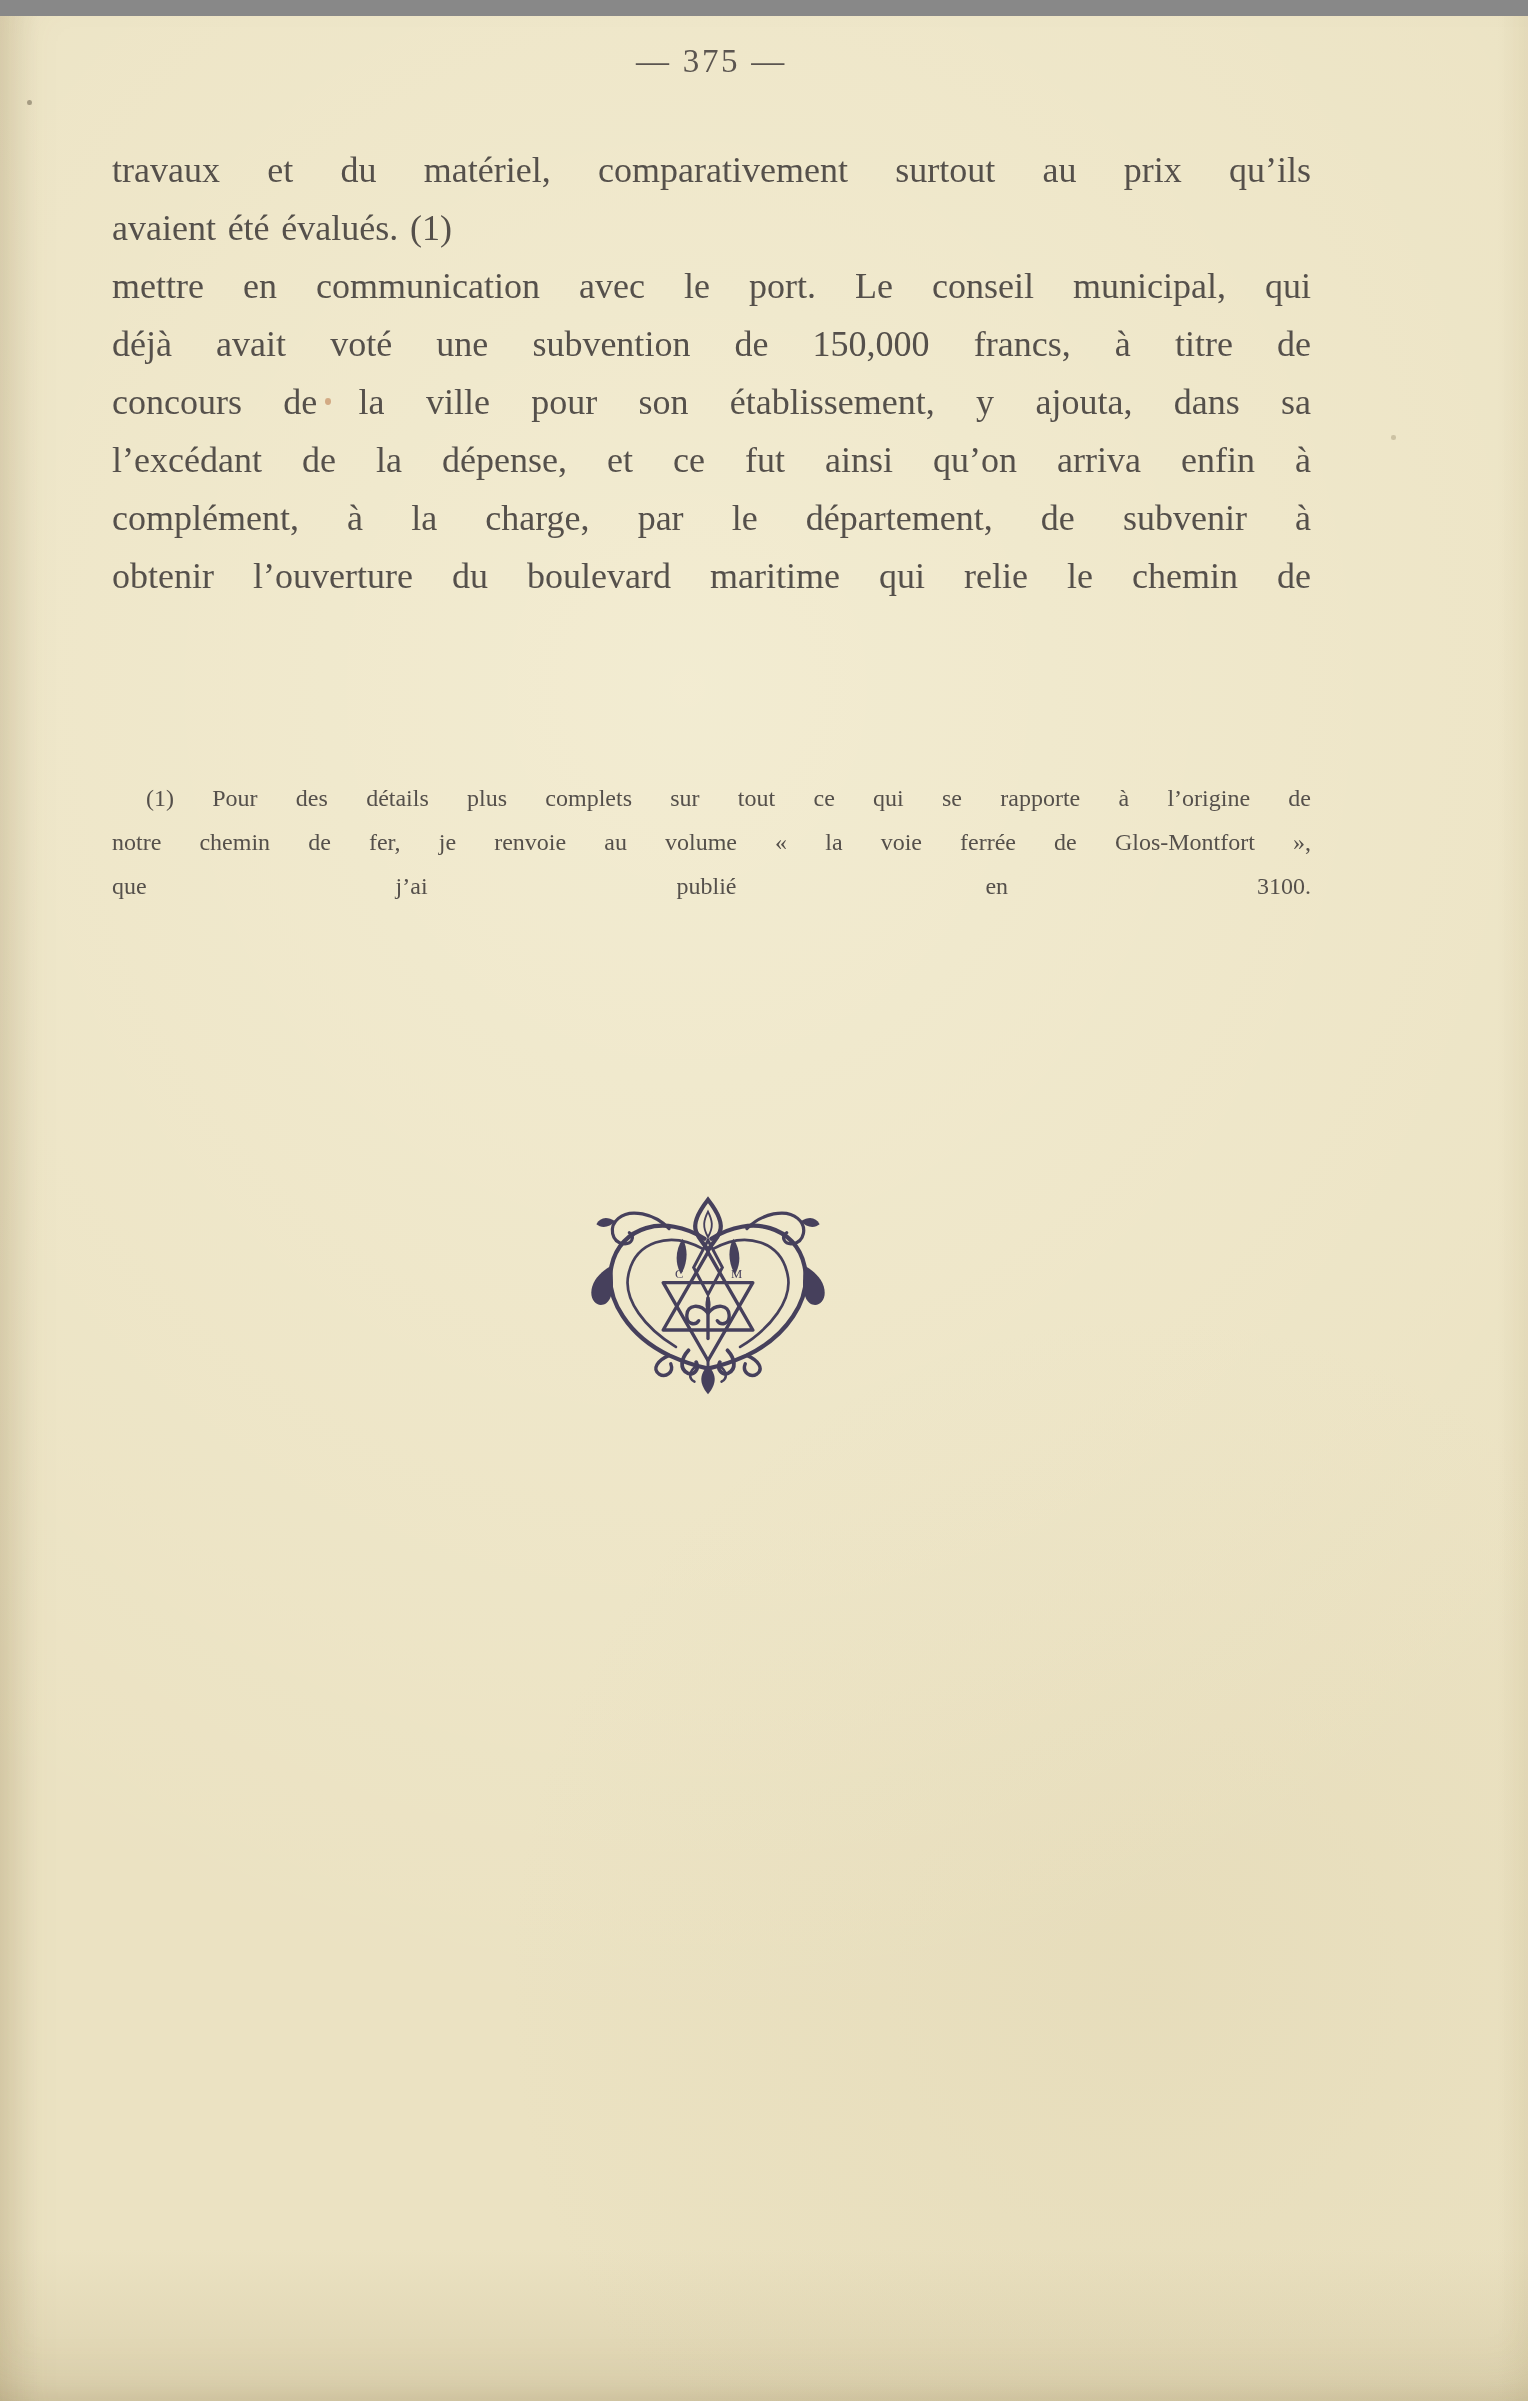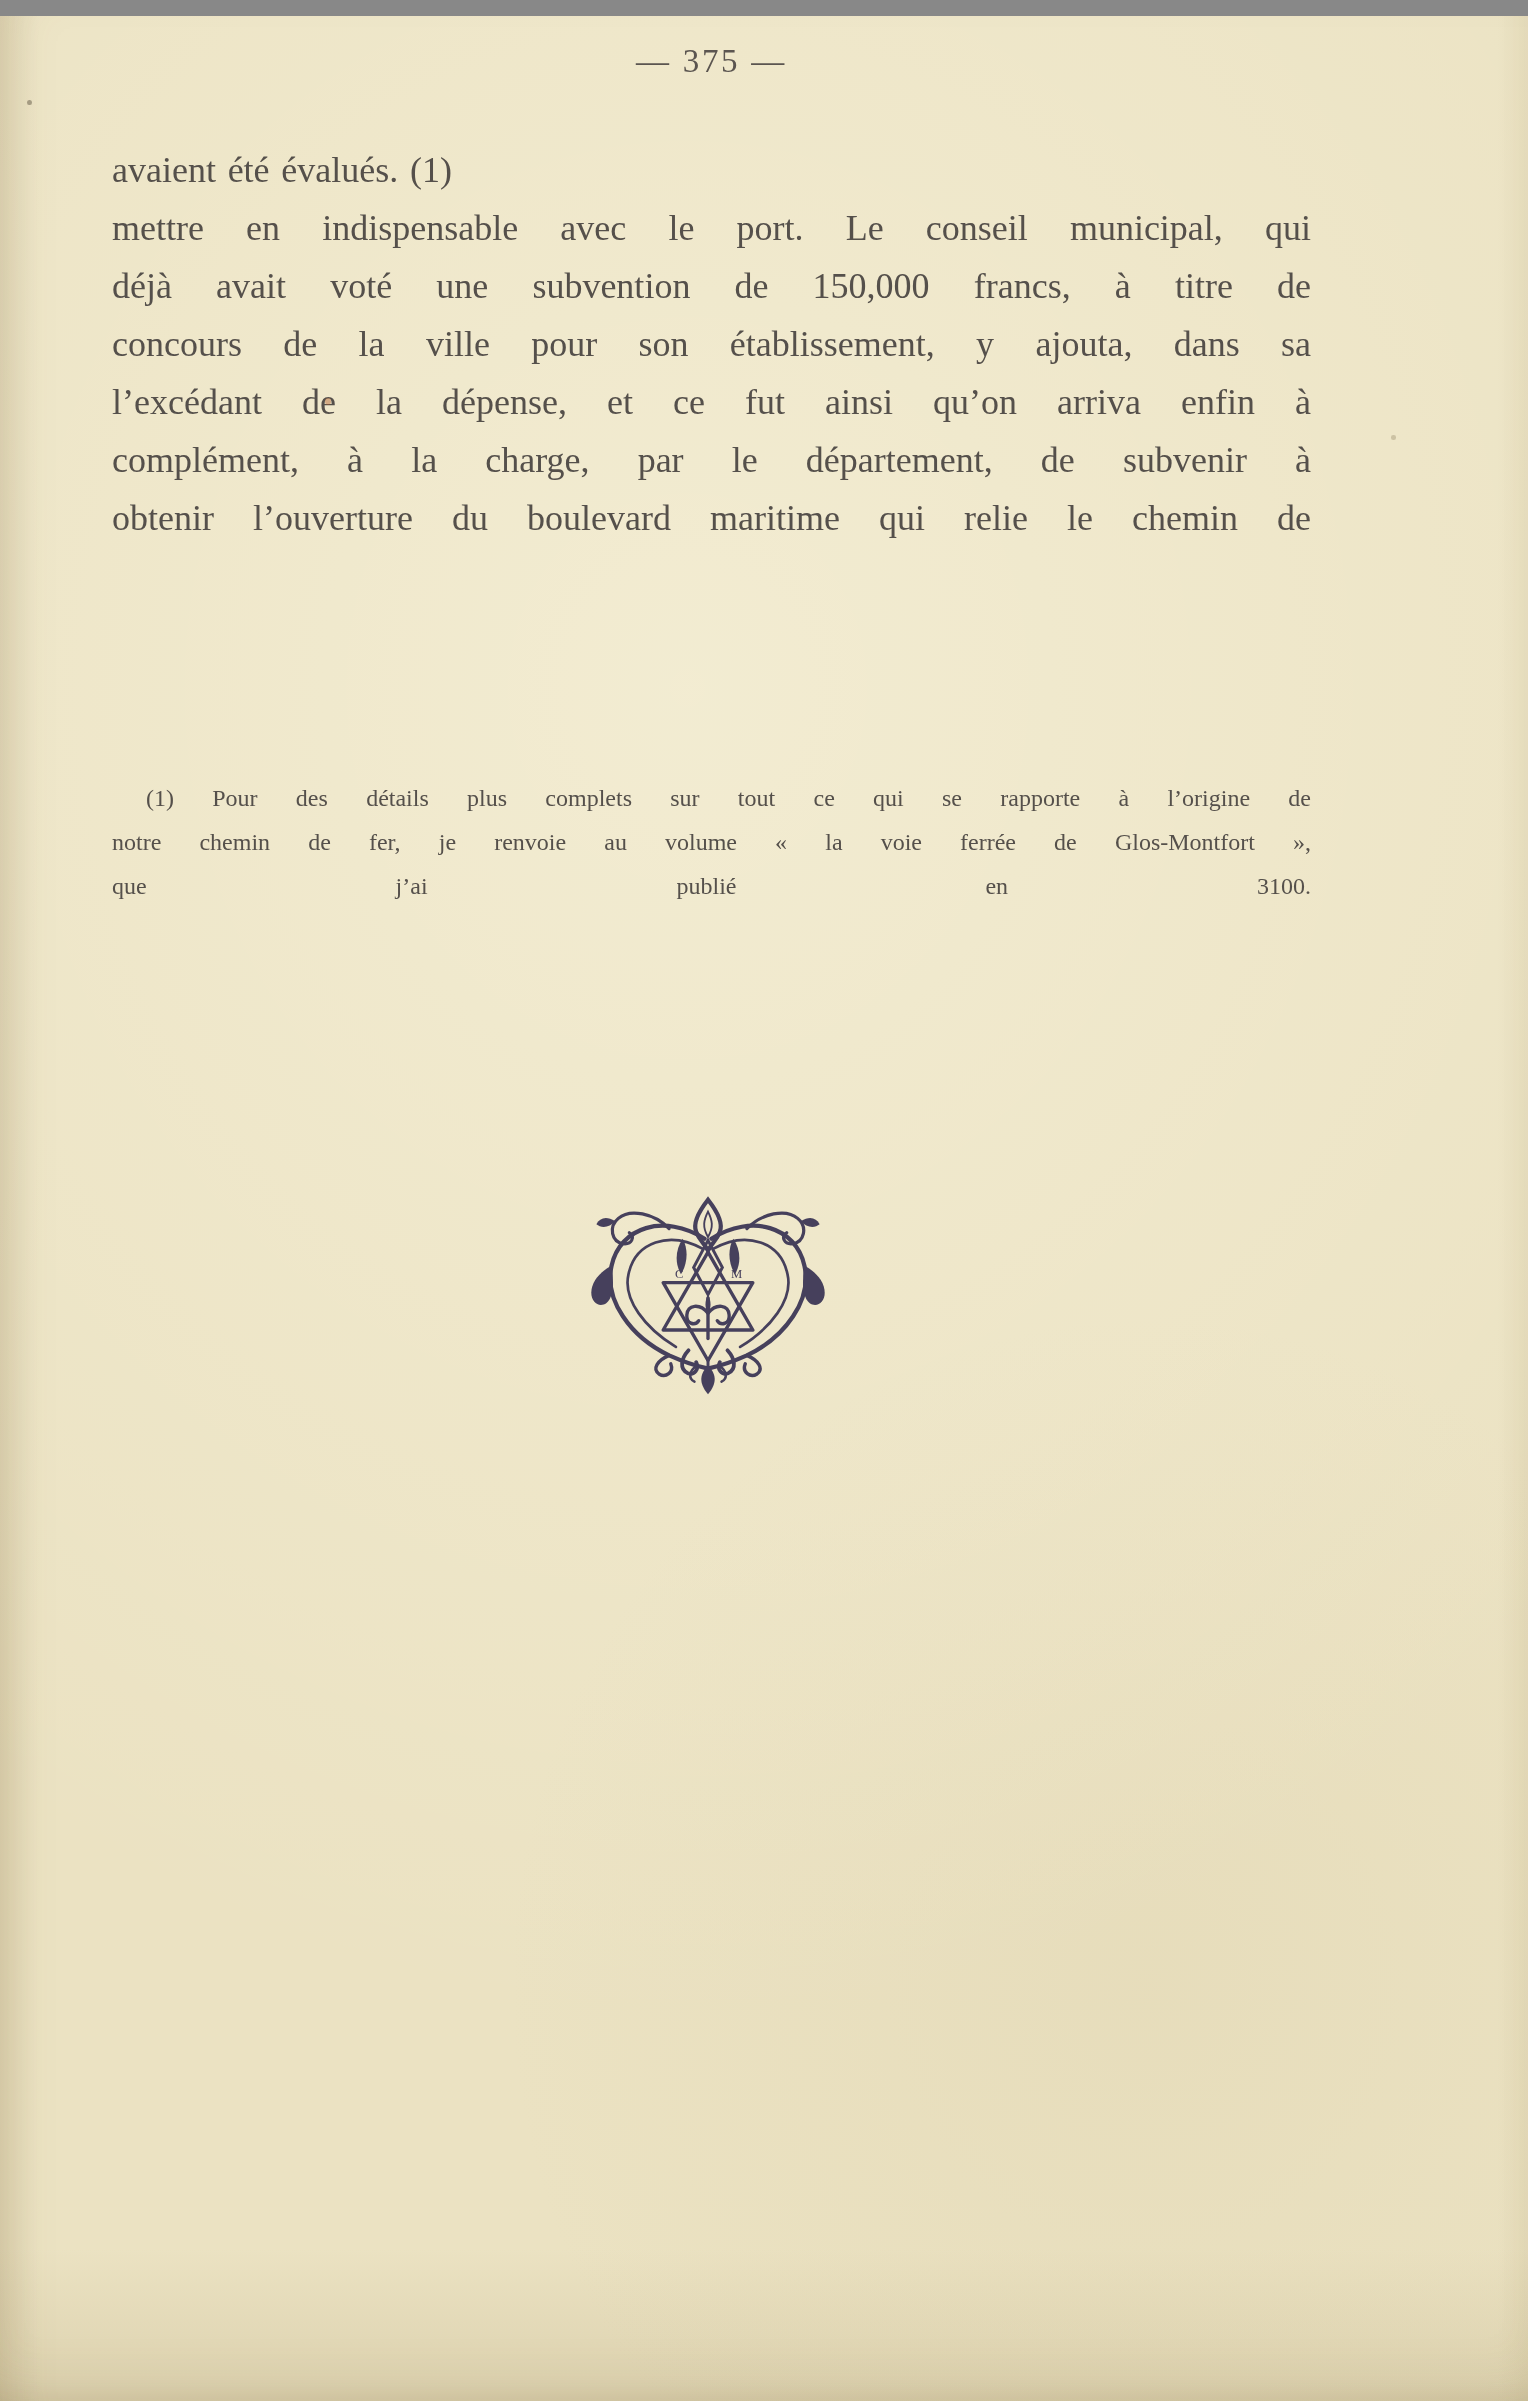--- a/index.html
+++ b/index.html
@@ -76,22 +76,23 @@
   .speck3 { left: 1391px; top: 419px; width: 4.5px; height: 4.5px; background: rgba(140,125,95,0.35); }
 </style>
 </head>
 <body>
 
 <div class="page">
 
   <div class="pagenum">— 375 —</div>
 
   <div class="bodytext">
+    <div class="line">travaux et du matériel, comparativement surtout au prix qu’ils</div>
     <div class="line noj">avaient été évalués. (1)</div>
-    <div class="line">mettre en indispensable avec le port. Le conseil municipal, qui</div>
+    <div class="line">mettre en communication avec le port. Le conseil municipal, qui</div>
     <div class="line">déjà avait voté une subvention de 150,000 francs, à titre de</div>
     <div class="line">concours de la ville pour son établissement, y ajouta, dans sa</div>
     <div class="line">l’excédant de la dépense, et ce fut ainsi qu’on arriva enfin à</div>
     <div class="line">complément, à la charge, par le département, de subvenir à</div>
     <div class="line">obtenir l’ouverture du boulevard maritime qui relie le chemin de</div>
   </div>
 
   <div class="footnote">
     <div class="line indent">(1) Pour des détails plus complets sur tout ce qui se rapporte à l’origine de</div>
     <div class="line">notre chemin de fer, je renvoie au volume « la voie ferrée de Glos-Montfort »,</div>

